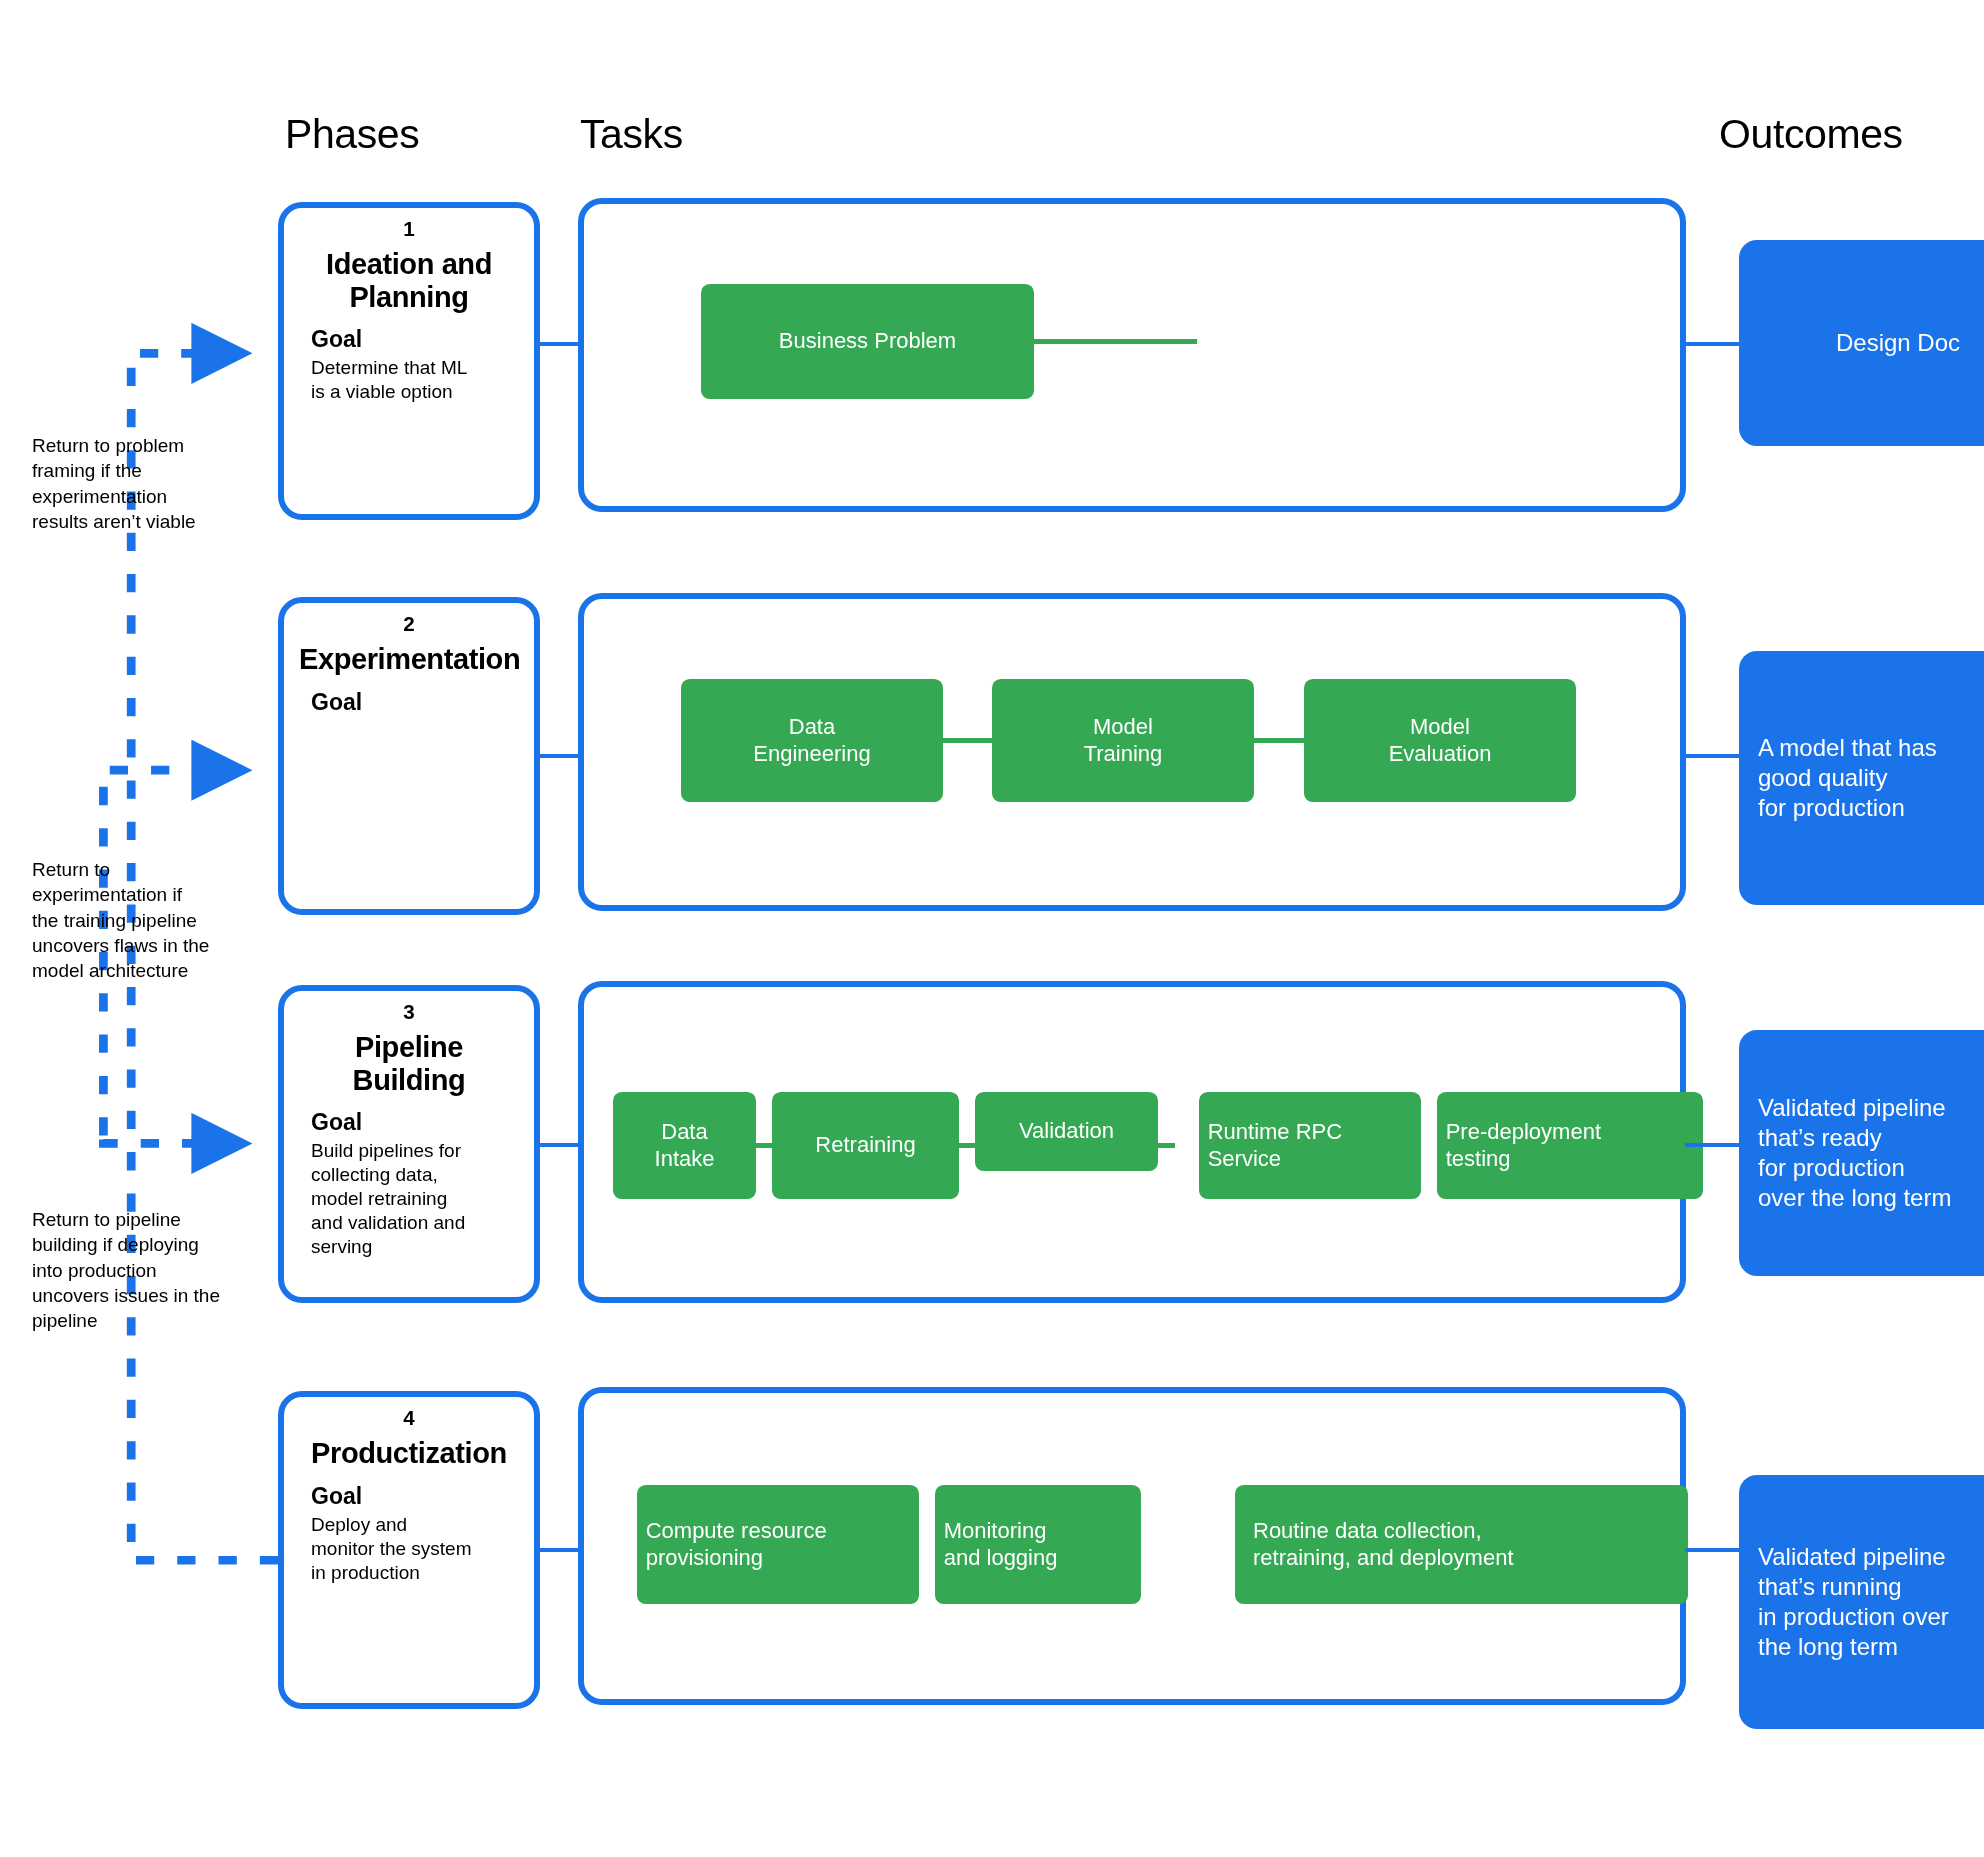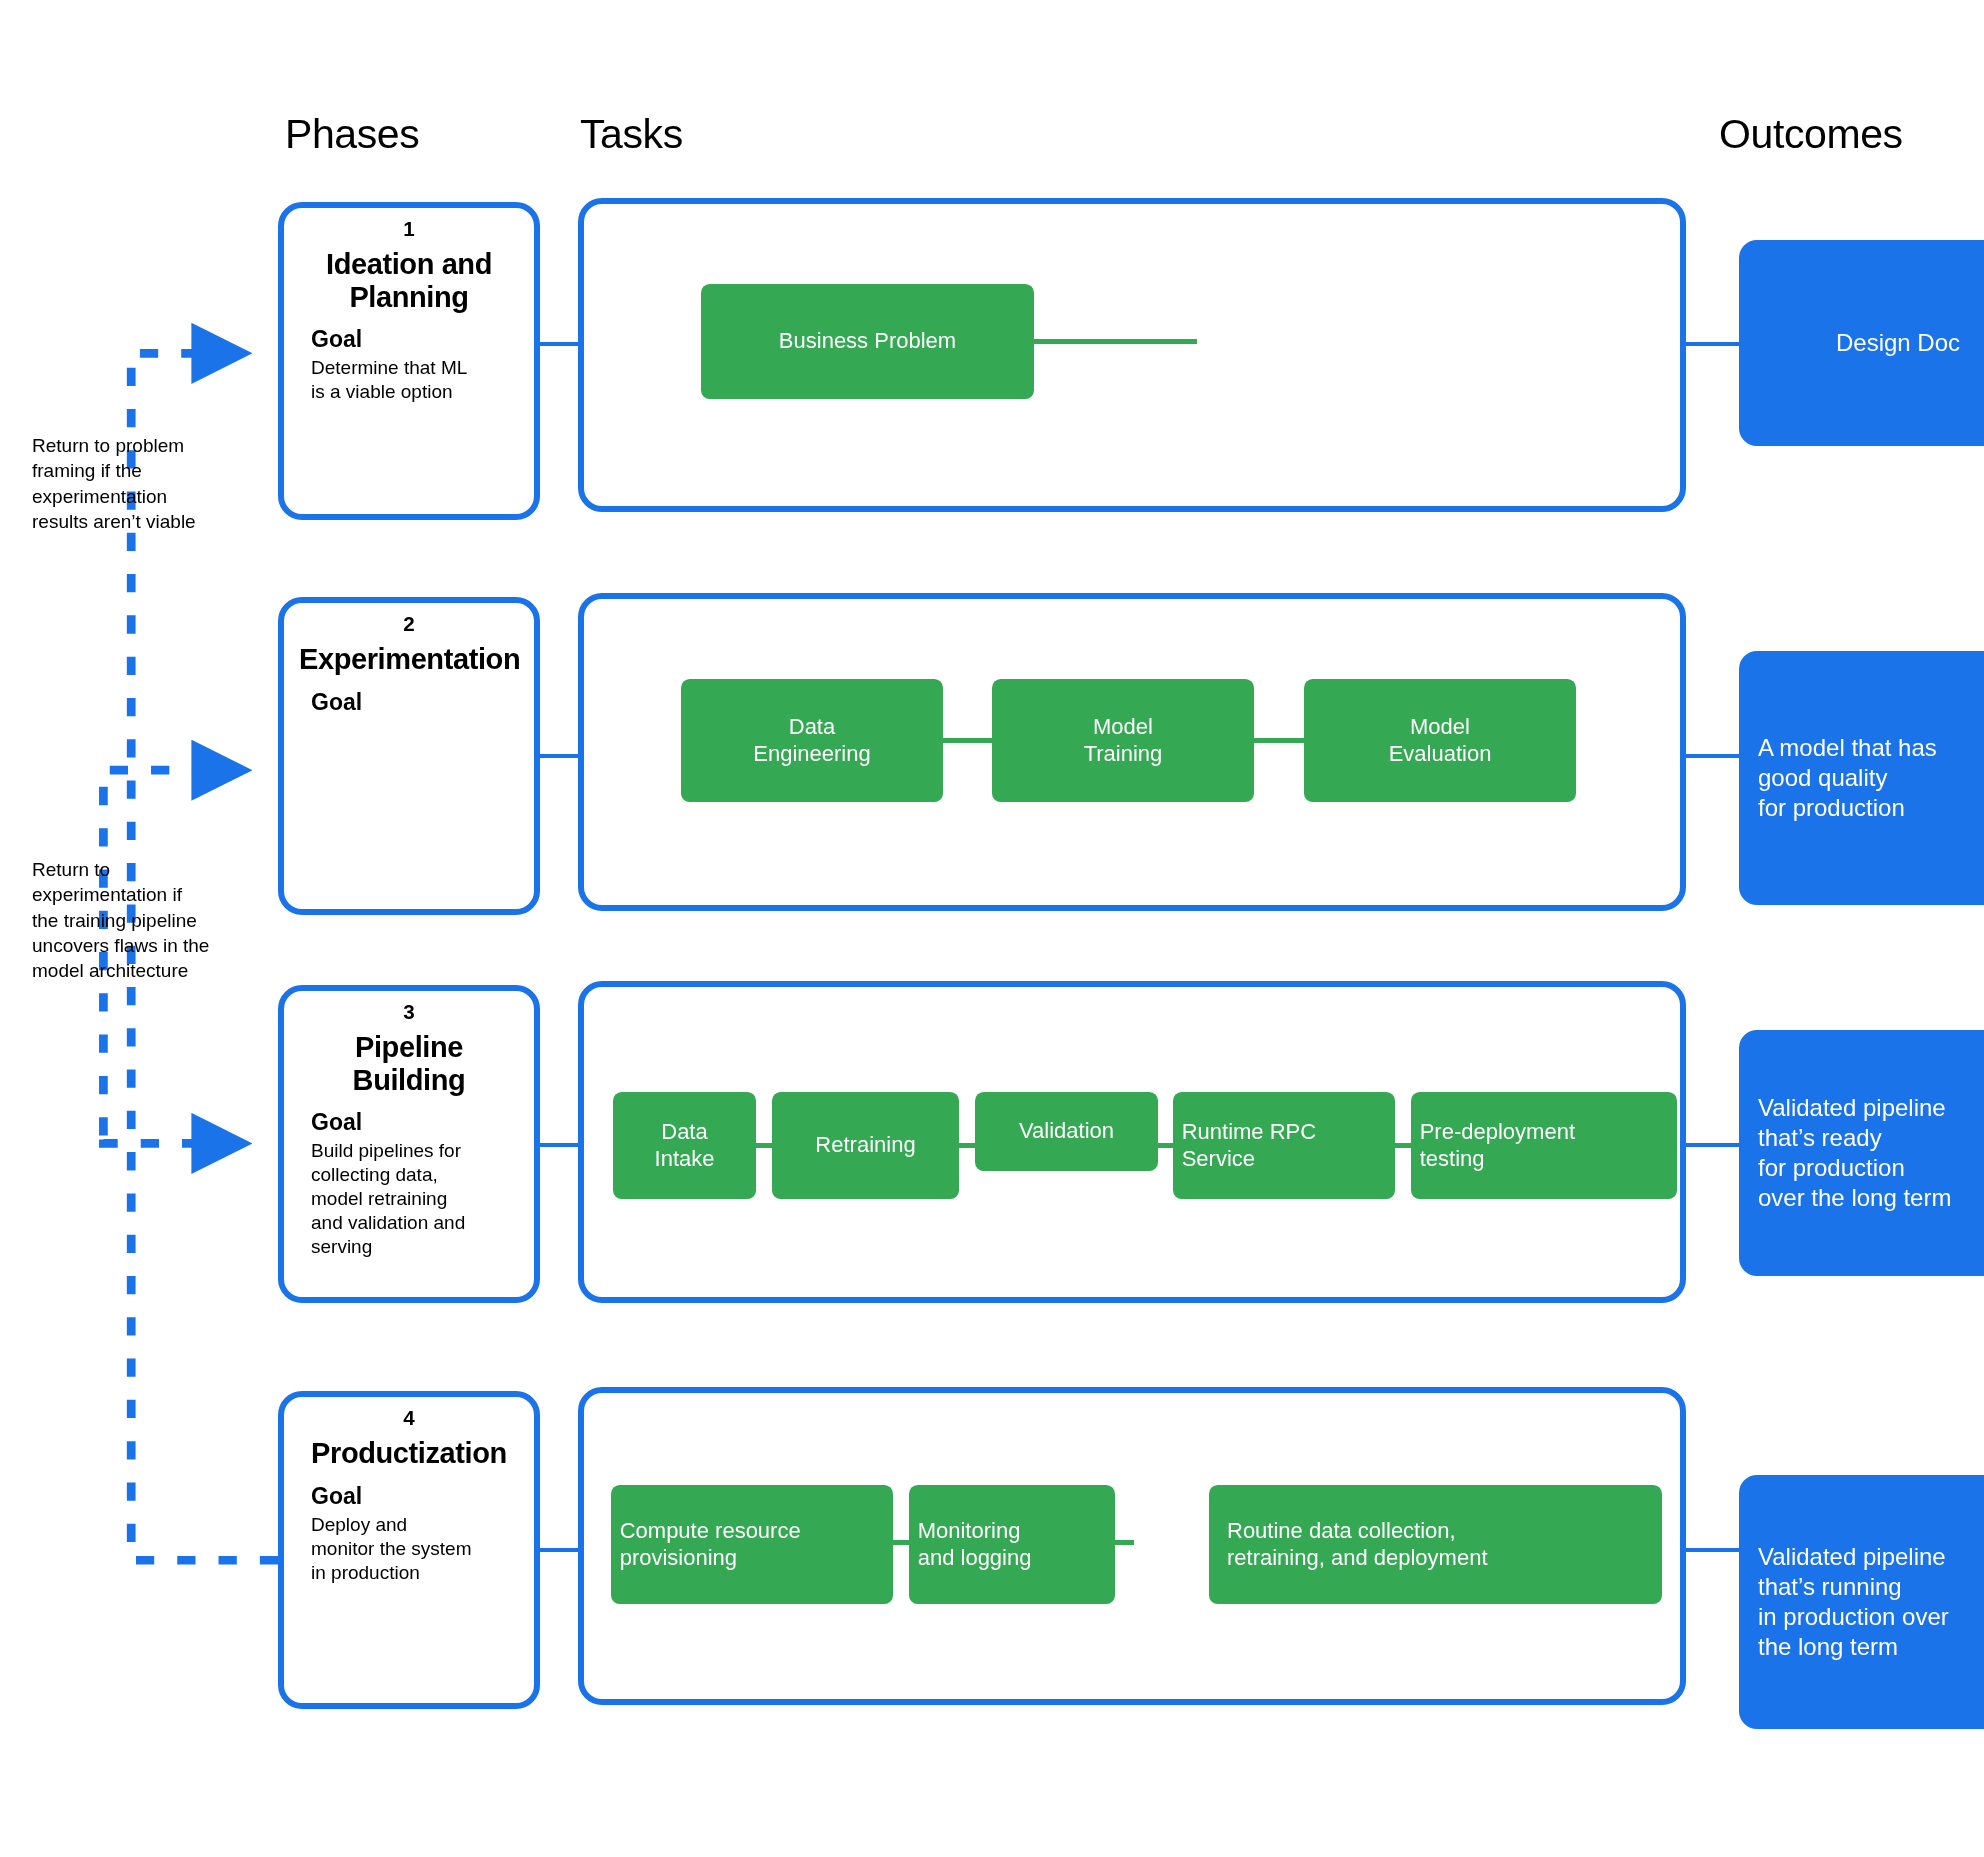--- a/index.html
+++ b/index.html
@@ -85,21 +85,21 @@
     color:#ffffff;
     display:flex;
     align-items:center;
     justify-content:center;
     text-align:center;
     font-size:22px;
     line-height:1.22;
     padding:4px 8.7px;
     white-space:pre-line;
   }
-  .task-box.left-align{justify-content:flex-start;text-align:left;}
+  .task-box.left-align{justify-content:flex-start;text-align:left;margin-left:26px;}
   .task-connector{
     position:absolute;
     background:#34a853;
     height:4.8px;
   }
 
   
   .outcome-box{
     position:absolute;
     box-sizing:border-box;
@@ -280,15 +280,20 @@
 
   <div class="note" style="left:32px; top:433px; width:238px;">Return to problem
 framing if the
 experimentation
 results aren’t viable</div>
   <div class="note" style="left:32px; top:857px; width:238px;">Return to
 experimentation if
 the training pipeline
 uncovers flaws in the
 model architecture</div>
+  <div class="note" style="left:32px; top:1207px; width:246px;">Return to pipeline
+building if deploying
+into production
+uncovers issues in the
+pipeline</div>
 
 </div>
 
 
 </body></html>

